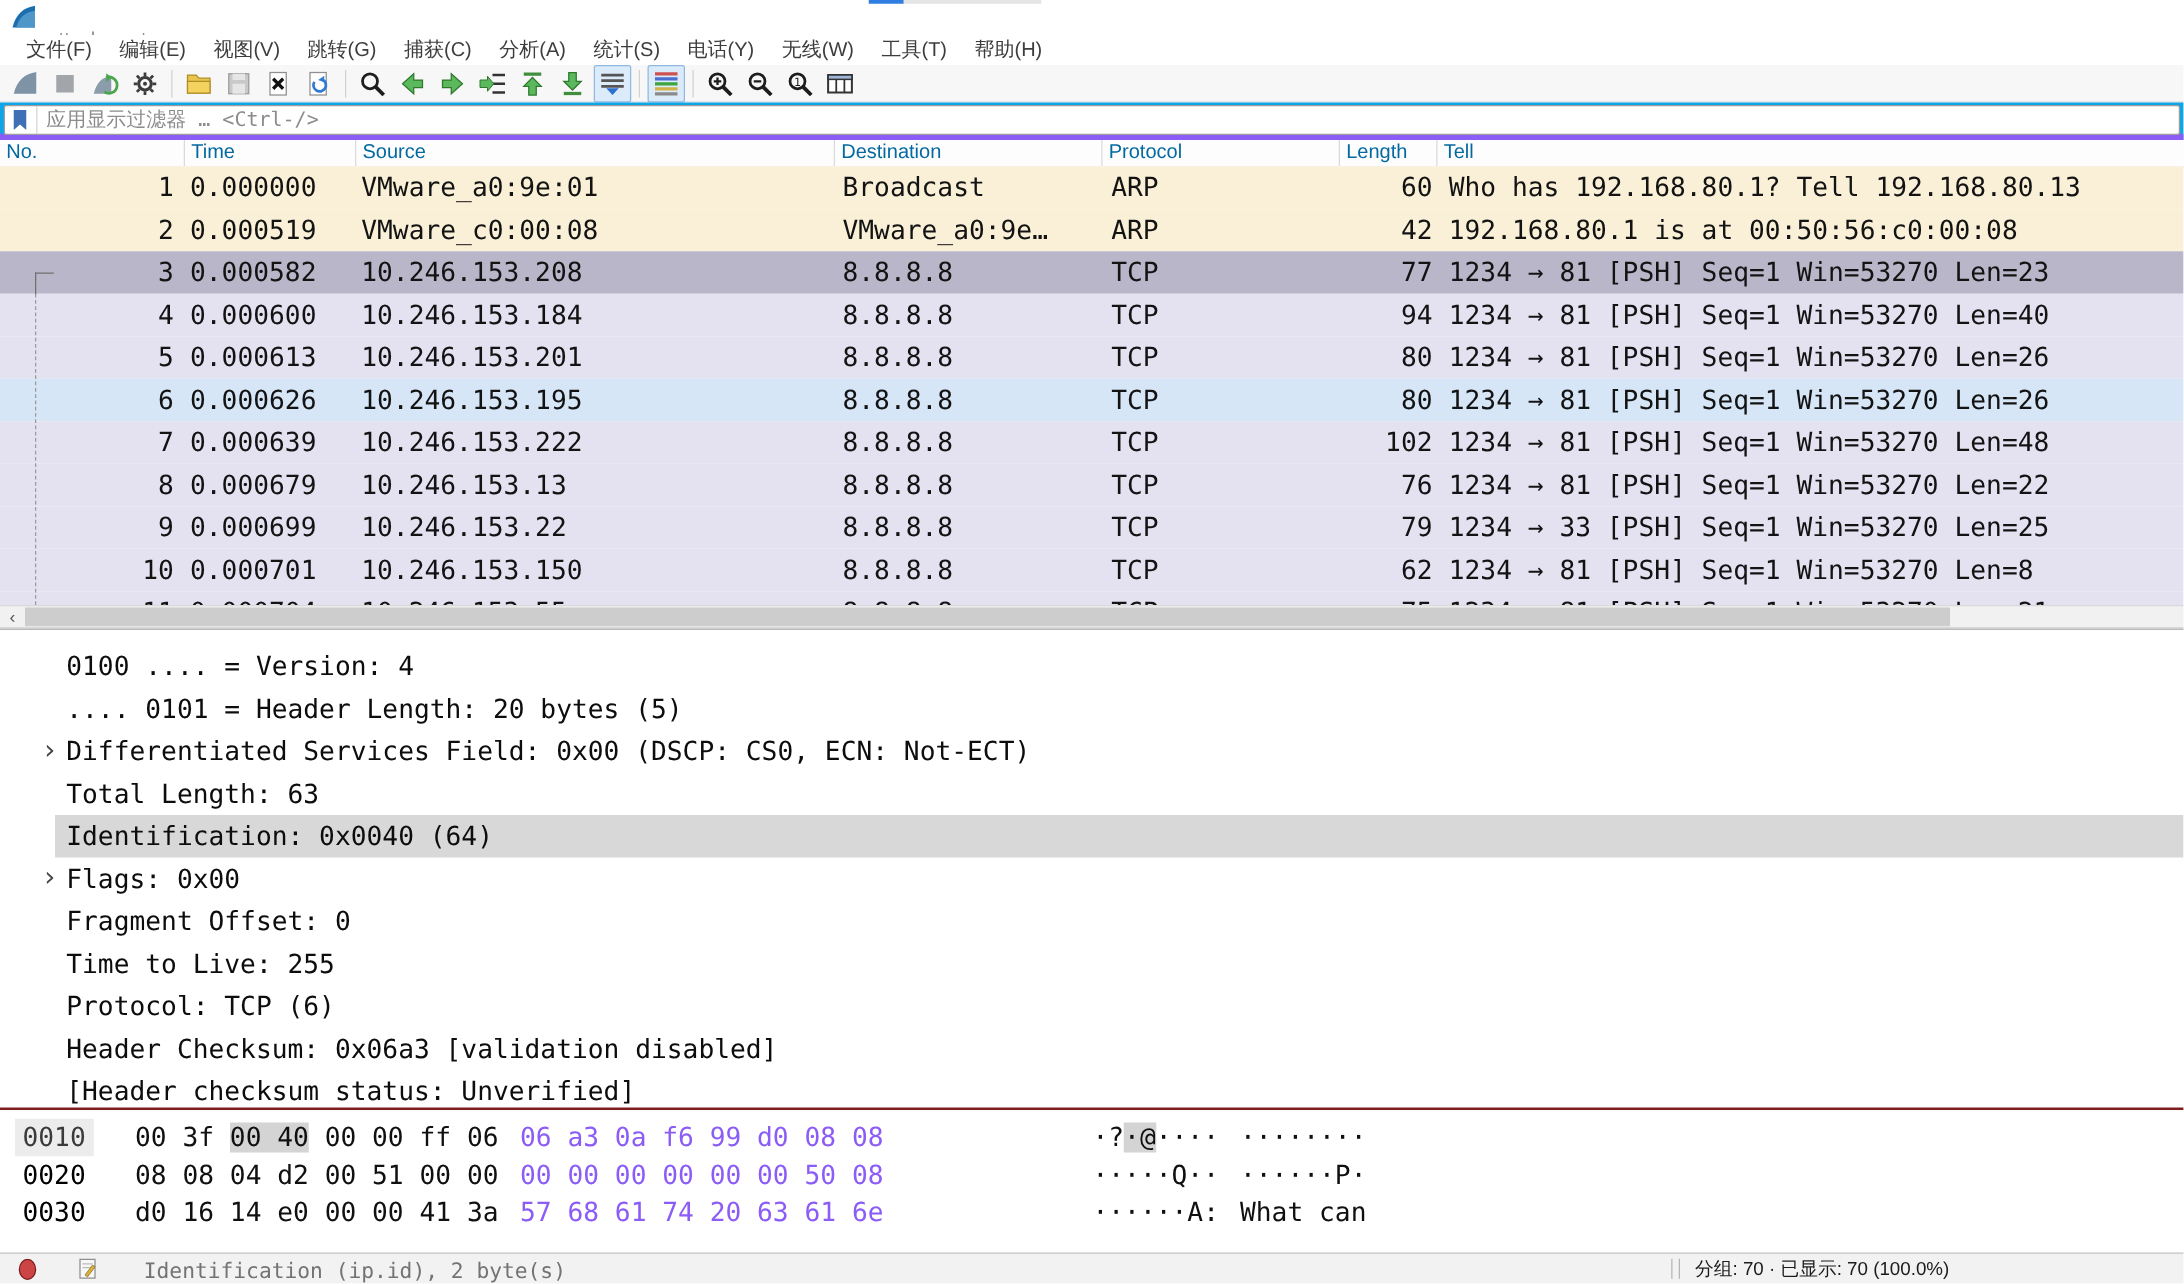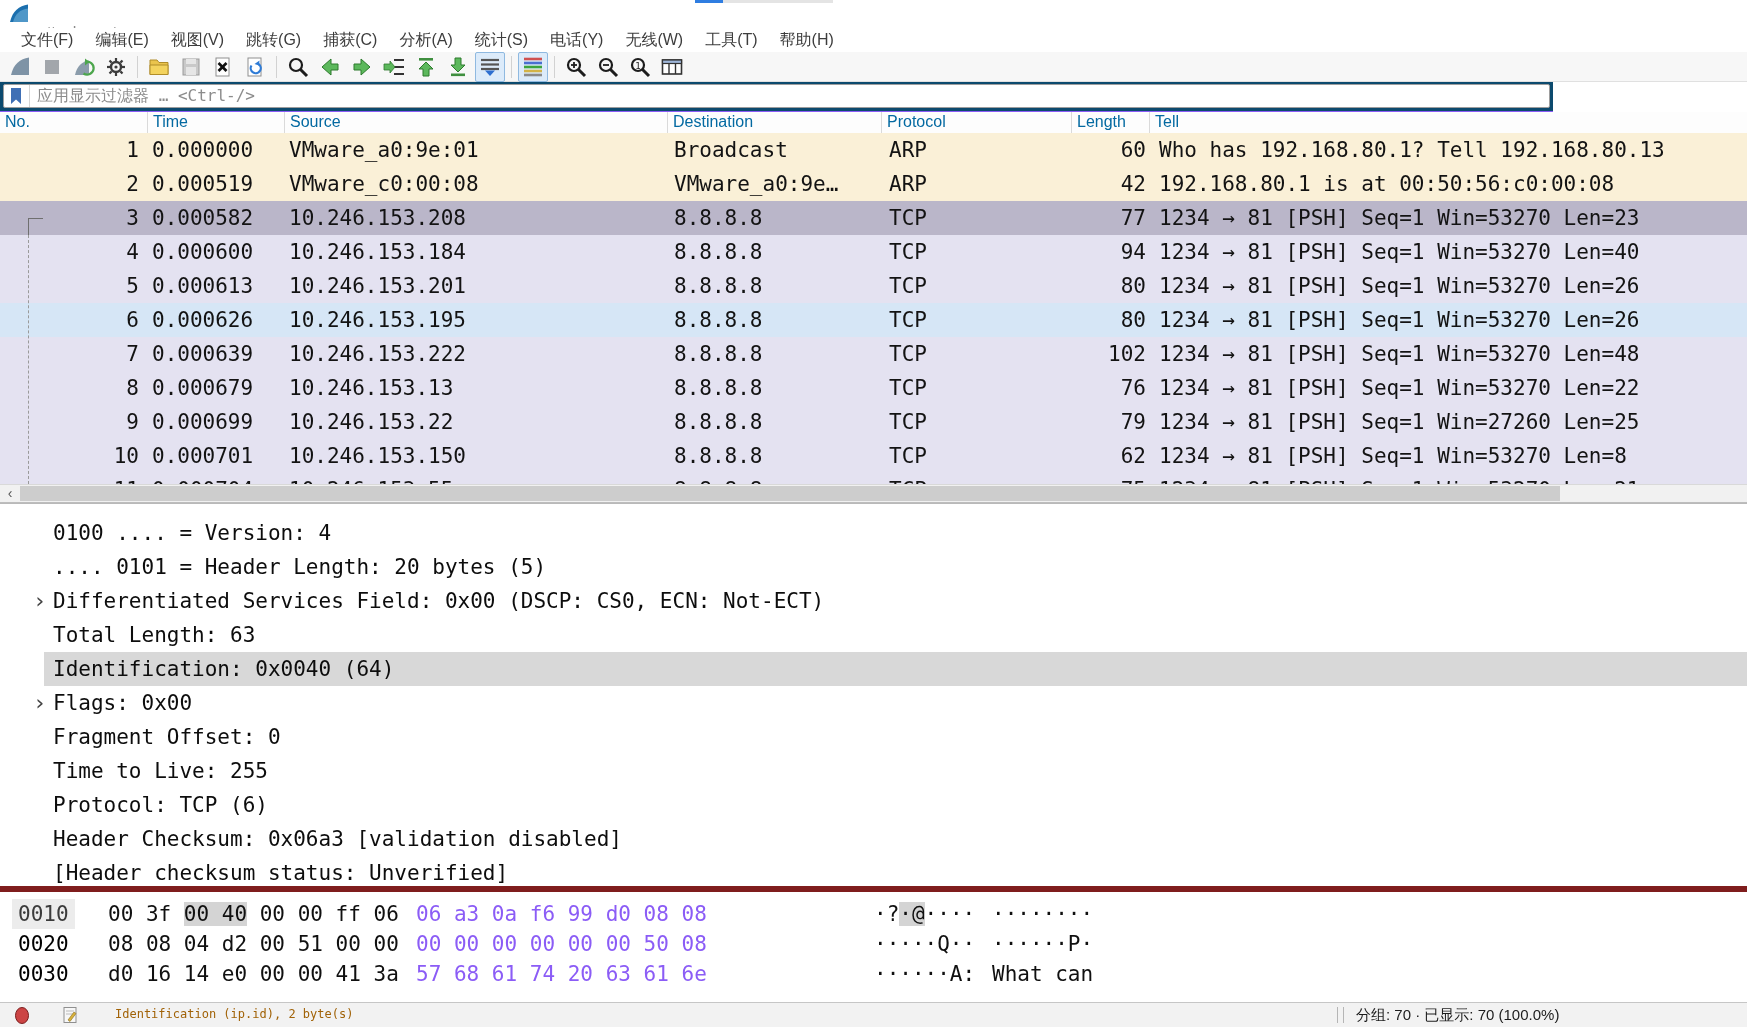--- a/index.html
+++ b/index.html
@@ -20,22 +20,22 @@
 
   
   #toolbar{position:absolute;left:0;top:52px;width:1747px;height:30px;background:#f7f7f7;
            border-bottom:1px solid #e0e0e0;display:flex;align-items:center;padding-left:4px;box-sizing:border-box;}
   .tb-btn{width:28px;height:28px;display:flex;align-items:center;justify-content:center;margin:0 1px;border:1px solid transparent;border-radius:2px;}
   .tb-btn.active{background:#dcebfa;border:1px solid #8fb9e0;}
   .tb-sep{width:1px;height:22px;background:#d2d2d2;margin:0 5px;}
   .tb-btn svg{display:block;}
 
   
-  #filterbar{position:absolute;left:0;top:82px;width:1553px;height:30px;background:#0c4a6e;
-             border-bottom:1px solid #8b5cf6;box-sizing:border-box;padding:2px 3px;}
+  #filterbar{position:absolute;left:0;top:82px;width:1747px;height:30px;background:#0ea5e9;
+             border-bottom:5px solid #8b5cf6;box-sizing:border-box;padding:2px 3px;}
   #filter-input{position:relative;width:100%;height:24px;background:#fff;border:1px solid #9d9d9d;
                 border-radius:2px;box-sizing:border-box;display:flex;align-items:center;}
   #filter-input .bookmark{margin:0 6px 0 5px;display:flex;}
   #filter-input .divider{width:1px;height:22px;background:#d5d5d5;margin-right:7px;}
   #filter-input .placeholder{font-size:16px;color:#8c8c8c;font-family:"DejaVu Sans Mono",monospace;}
 
   
   #listheader{position:absolute;left:0;top:112px;width:1747px;height:21px;background:#fdfdfd;
               border-bottom:1px solid #c6c6c6;display:flex;font-size:16px;line-height:20px;color:#0369a1;}
   .hc{box-sizing:border-box;border-right:1px solid #dadada;padding-left:5px;overflow:hidden;white-space:nowrap;}
@@ -68,37 +68,37 @@
   
   #detail{position:absolute;left:0;top:503px;width:1747px;height:383px;background:#fff;
           border-top:1px solid #b9b9b9;box-sizing:border-box;overflow:hidden;padding-top:12px;}
   .dline{position:relative;height:34px;line-height:34px;font-size:21px;color:#0d0d0d;
          font-family:"DejaVu Sans Mono",monospace;white-space:nowrap;padding-left:53px;}
   .dline.selected{background:#d8d8d8;margin-left:44px;padding-left:9px;}
   .dline .chev{position:absolute;left:33px;top:0;color:#444;font-size:22px;}
 
   
   #hex{position:absolute;left:0;top:886px;width:1747px;height:116px;background:#fff;
-       border-top:6px solid #7f1d1d;box-sizing:border-box;padding-top:7px;overflow:hidden;}
+       border-top:2px solid #7f1d1d;box-sizing:border-box;padding-top:7px;overflow:hidden;}
   .hrow{height:30px;line-height:30px;font-size:21px;font-family:"DejaVu Sans Mono",monospace;
         white-space:pre;position:relative;}
   .hoffset{position:absolute;left:18px;color:#000000;}
   .hrow.active .hoffset{color:#3b3b3b;background:#ececec;padding:0 6px;left:12px;}
   .hhex1{position:absolute;left:108px;color:#101010;}
   .hhex2{position:absolute;left:416px;color:#8b5cf6;}
   .hasc1{position:absolute;left:874px;color:#101010;}
   .hasc2{position:absolute;left:992px;color:#101010;}
   .hl{background:#d4d4d4;}
 
   
   #status{position:absolute;left:0;top:1002px;width:1747px;height:25px;background:#f2f2f2;
           border-top:1px solid #c6c6c6;box-sizing:border-box;}
   #status .expert{position:absolute;left:14px;top:4px;}
   #status .note{position:absolute;left:62px;top:3px;}
-  #status .ltext{position:absolute;left:115px;top:4px;font-size:12px;color:#a16207;
+  #status .ltext{position:absolute;left:115px;top:4px;font-size:17px;color:#737373;
                  font-family:"DejaVu Sans Mono",monospace;}
   #status .rdivider{position:absolute;left:1337px;top:4px;width:5px;height:16px;
                     border-left:1px solid #b5b5b5;border-right:1px solid #b5b5b5;}
   #status .rtext{position:absolute;left:1356px;top:3px;font-size:15px;color:#1c1c1c;}
 </style>
 </head>
 <body>
 
 <div id="app">
 
@@ -424,21 +424,21 @@
         <div class="pc c-len">76</div>
         <div class="pc c-info">1234 → 81 [PSH] Seq=1 Win=53270 Len=22</div>
       </div>
       <div class="prow tcp">
         <div class="pc c-no">9</div>
         <div class="pc c-time">0.000699</div>
         <div class="pc c-src">10.246.153.22</div>
         <div class="pc c-dst">8.8.8.8</div>
         <div class="pc c-proto">TCP</div>
         <div class="pc c-len">79</div>
-        <div class="pc c-info">1234 → 81 [PSH] Seq=1 Win=27260 Len=25</div>
+        <div class="pc c-info">1234 → 33 [PSH] Seq=1 Win=53270 Len=25</div>
       </div>
       <div class="prow tcp">
         <div class="pc c-no">10</div>
         <div class="pc c-time">0.000701</div>
         <div class="pc c-src">10.246.153.150</div>
         <div class="pc c-dst">8.8.8.8</div>
         <div class="pc c-proto">TCP</div>
         <div class="pc c-len">62</div>
         <div class="pc c-info">1234 → 81 [PSH] Seq=1 Win=53270 Len=8</div>
       </div>

